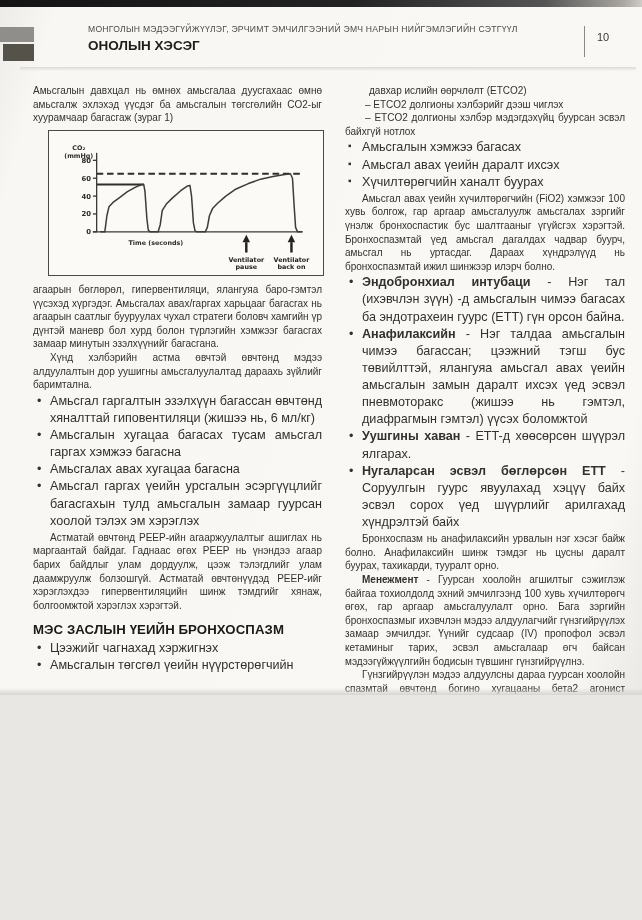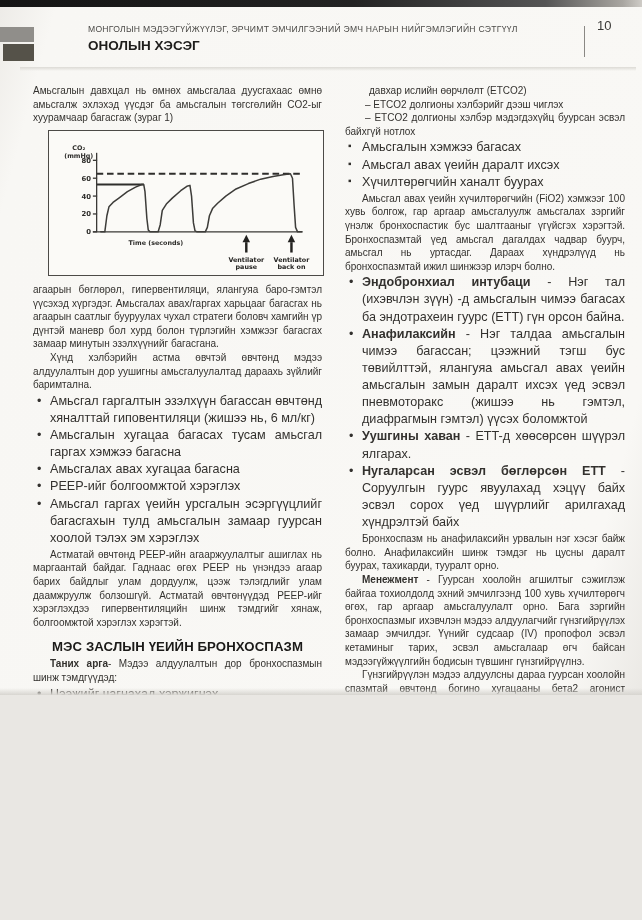--- a/index.html
+++ b/index.html
@@ -11,32 +11,32 @@
   .top-strip{position:absolute;top:0;left:0;right:0;height:7px;
     background:linear-gradient(90deg,#141414 0%,#232323 55%,#555 85%,#a9a6a1 97%,#cfccc7 100%);}
   .edge-tab-1{position:absolute;left:0;top:27px;width:34px;height:15px;background:#908e8a;}
   .edge-tab-2{position:absolute;left:3px;top:44px;width:31px;height:17px;background:#555249;}
   .page-bottom-edge{position:absolute;bottom:0;left:0;right:0;height:7px;
     background:linear-gradient(#f8f7f400,#d7d5d0);}
   .header{position:absolute;left:88px;top:24px;right:70px;}
   .journal-line{font-size:8.6px;letter-spacing:.25px;color:#4b4a47;line-height:1.2;}
   .section-title{font-size:13.5px;font-weight:bold;color:#1e1d1b;margin-top:4px;}
   .header-divider{position:absolute;left:584px;top:26px;width:1px;height:31px;background:#8a8884;}
-  .page-number{position:absolute;left:597px;top:18px;font-size:13px;color:#3a3936;}
+  .page-number{position:absolute;left:597px;top:31px;font-size:11px;color:#3a3936;}
   .header-rule{position:absolute;left:20px;right:6px;top:67px;height:4px;
     background:linear-gradient(#dcdad5,#f8f7f400);}
   .content{position:absolute;left:33px;top:84px;right:17px;display:flex;gap:23px;}
   .col-left{width:289px;flex:none;}
   .col-right{flex:1;min-width:0;}
   p{margin:0;font-size:10px;line-height:1.36;text-align:justify;}
   .ind{text-indent:17px;}
   .hang{padding-left:24px;text-align:left;}
   .dash{text-indent:20px;}
   .b{font-weight:bold;}
-  h2{font-size:13.2px;font-weight:bold;color:#1b1a18;margin:10px 0 3px;letter-spacing:.1px;text-align:center;}
+  h2{font-size:13.2px;font-weight:bold;color:#1b1a18;margin:10px 0 3px;letter-spacing:.1px;}
   ul{list-style:none;margin:1px 0;padding:0;}
   li{position:relative;padding-left:17px;font-size:12.6px;line-height:1.36;text-align:justify;}
   ul.dots>li::before{content:"•";position:absolute;left:4px;top:0;}
   ul.squares>li::before{content:"▪";position:absolute;left:3px;top:0;font-size:10px;}
   .figure{
     width:276px;margin:5px 0 7px 15px;border:1px solid #4c4a47;
     background:#fbfaf7;padding:3px 10px 2px;box-sizing:border-box;
   }
   .figure svg{display:block;width:100%;height:auto;}
   .axis{stroke:#3a3936;stroke-width:1.4;fill:none;}
@@ -112,26 +112,24 @@
           </g>
         </svg>
       </div>
 
       <p>агаарын бөглөрөл, гипервентиляци, ялангуяа баро-гэмтэл үүсэхэд хүргэдэг. Амьсгалах авах/гаргах харьцааг багасгах нь агаарын саатлыг бууруулах чухал стратеги боловч хамгийн үр дүнтэй маневр бол хурд болон түрлэгийн хэмжээг багасгах замаар минутын эзэлхүүнийг багасгана.</p>
       <p class="ind">Хүнд хэлбэрийн астма өвчтэй өвчтөнд мэдээ алдуулалтын дор уушигны амьсгалуулалтад дараахь зүйлийг баримтална.</p>
       <ul class="dots">
         <li>Амьсгал гаргалтын эзэлхүүн багассан өвчтөнд хяналттай гиповентиляци (жишээ нь, 6 мл/кг)</li>
         <li>Амьсгалын хугацаа багасах тусам амьсгал гаргах хэмжээ багасна</li>
         <li>Амьсгалах авах хугацаа багасна</li>
-        <li>PEEP-ийг болгоомжтой хэрэглэх</li>
         <li>Амьсгал гаргах үеийн урсгалын эсэргүүцлийг багасгахын тулд амьсгалын замаар гуурсан хоолой тэлэх эм хэрэглэх</li>
       </ul>
       <p class="ind">Астматай өвчтөнд PEEP-ийн агааржуулалтыг ашиглах нь маргаантай байдаг. Гаднаас өгөх PEEP нь үнэндээ агаар барих байдлыг улам дордуулж, цээж тэлэгдлийг улам даамжруулж болзошгүй. Астматай өвчтөнүүдэд PEEP-ийг хэрэглэхдээ гипервентиляцийн шинж тэмдгийг хянаж, болгоомжтой хэрэглэх хэрэгтэй.</p>
       <h2>МЭС ЗАСЛЫН ҮЕИЙН БРОНХОСПАЗМ</h2>
-      <p class="ind"><span class="b">Таних арга</span><span>- Мэдээ алдуулалтын дор бронхоспазмын шинж тэмдгүүдэд:</span></p>
       <ul class="dots">
         <li>Цээжийг чагнахад хэржигнэх</li>
         <li>Амьсгалын төгсгөл үеийн нүүрстөрөгчийн</li>
       </ul>
     </div>
 
     <div class="col-right">
       <p class="hang">давхар ислийн өөрчлөлт (ETCO2)</p>
       <p class="dash">–  ETCO2 долгионы хэлбэрийг дээш чиглэх</p>
       <p class="dash">–  ETCO2 долгионы хэлбэр мэдэгдэхүйц буурсан эсвэл байхгүй нотлох</p>

